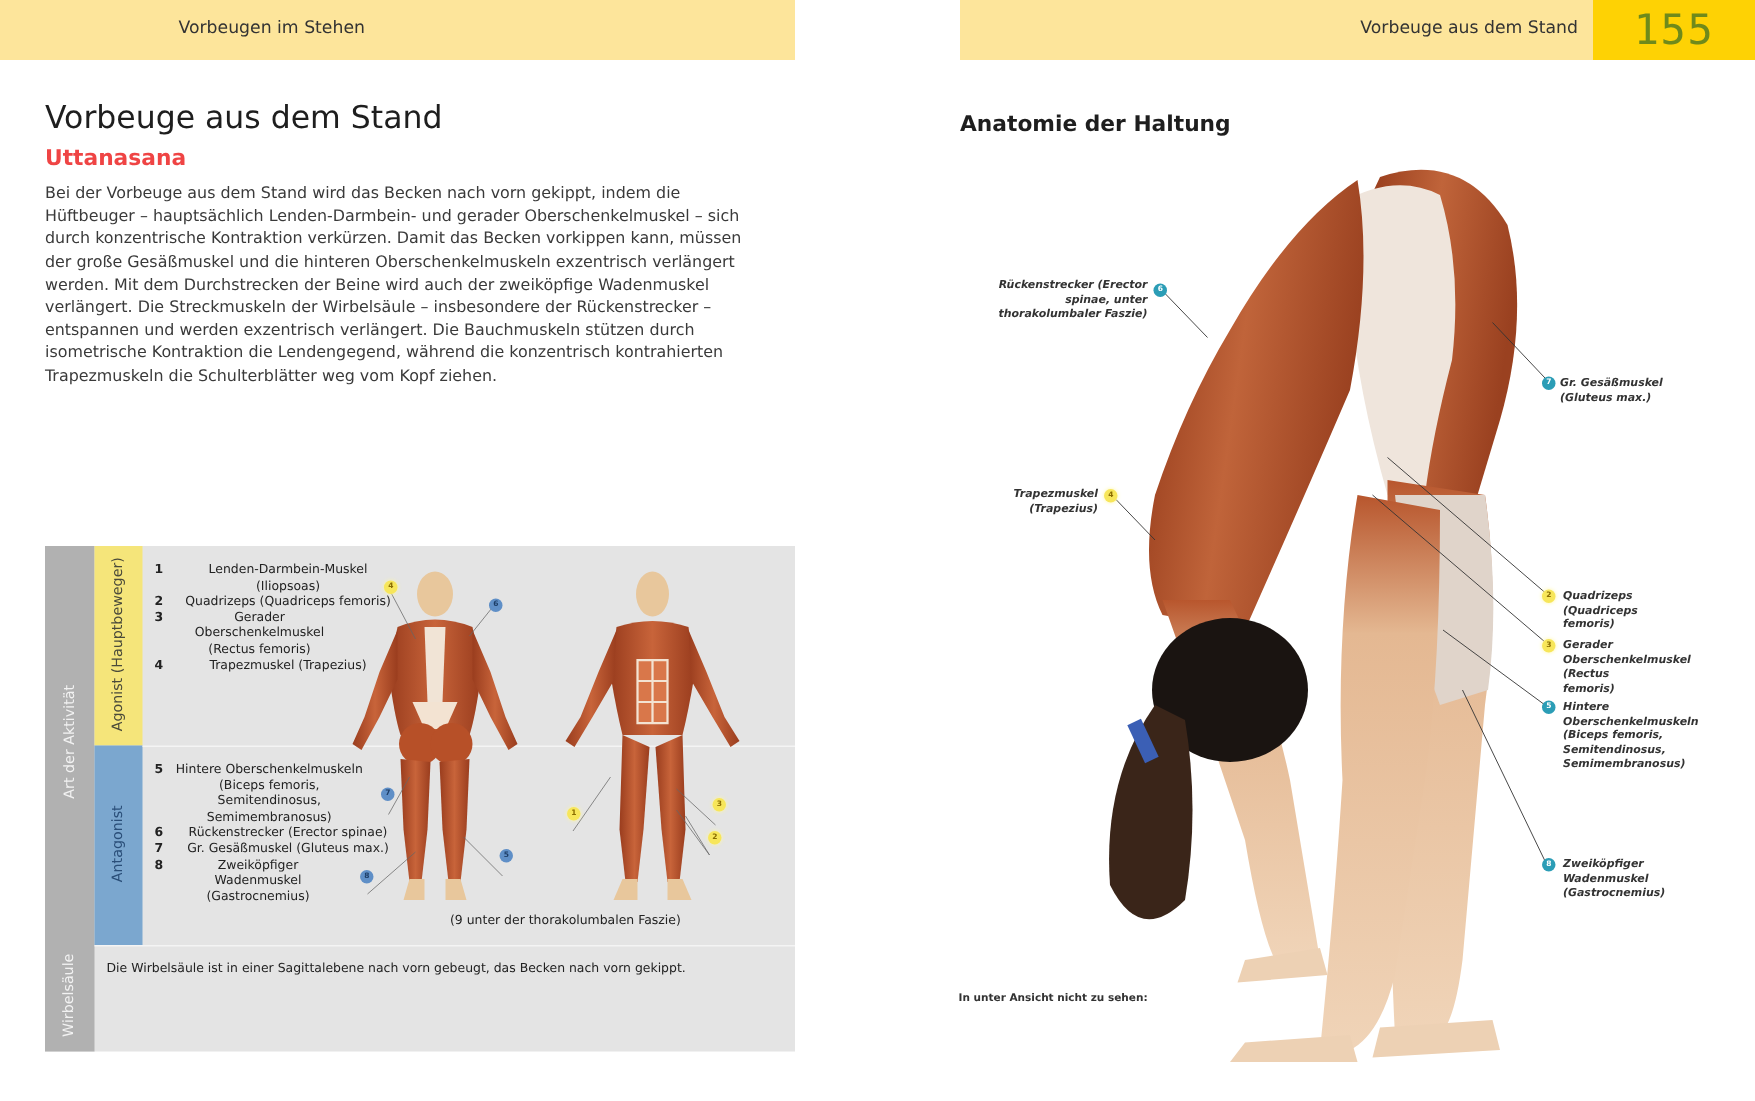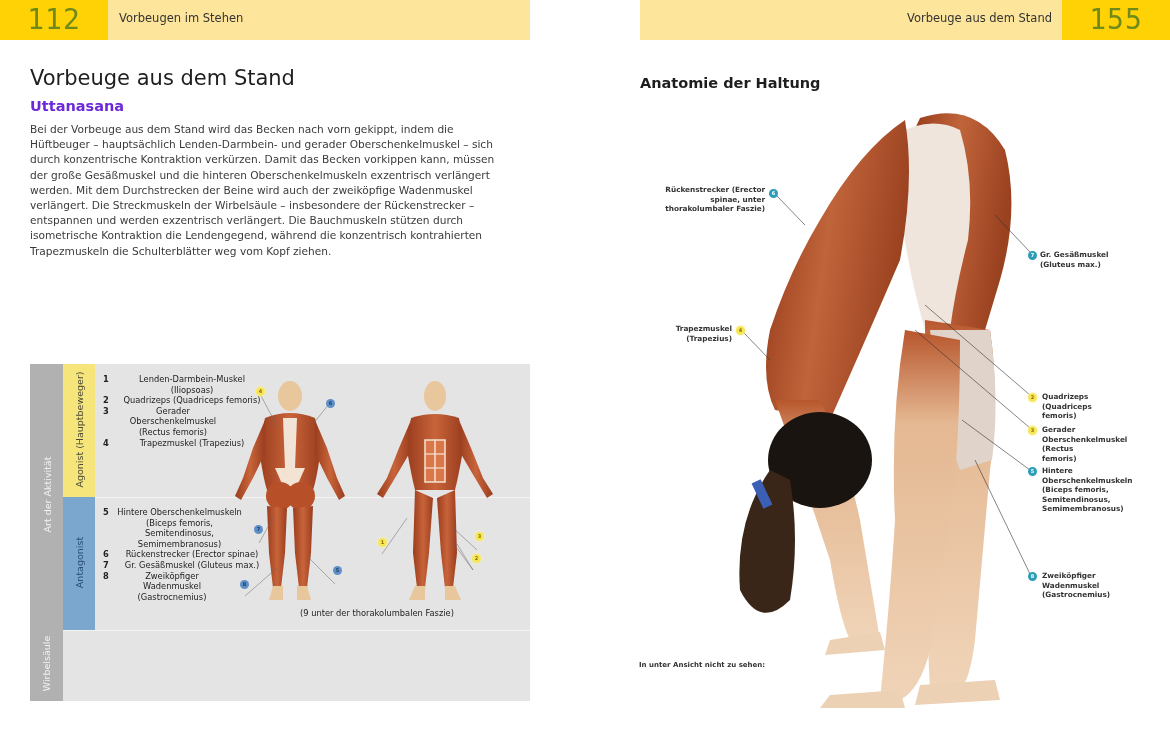--- a/index.html
+++ b/index.html
@@ -14,21 +14,21 @@
           font-family: "DejaVu Sans Mono", "Liberation Mono", monospace; font-size: 28px; font-weight: 300;
           line-height: 40px; text-align: center; letter-spacing: 1px; }
   .hdr.left .pnum { left: 0; }
   .hdr.right .pnum { right: 0; }
   .htitle { position: absolute; top: 0; line-height: 36px; font-size: 11.5px; color: #333; }
   .hdr.left .htitle { left: 119px; }
   .hdr.right .htitle { right: 118px; }
 
   
   .title { position: absolute; left: 30px; top: 66px; font-size: 21px; color: #1e1e1e; font-weight: normal; }
-  .subtitle { position: absolute; left: 30px; top: 98px; font-size: 14.5px; color: #6d28d9; }
+  .subtitle { position: absolute; left: 30px; top: 98px; font-size: 14.5px; color: #ef4444; }
   .body-text { position: absolute; left: 30px; top: 122px; width: 478px; font-size: 10.6px; line-height: 15.2px; color: #3a3a3a; }
 
   
   .tbl { position: absolute; left: 30px; top: 364px; width: 500px; height: 337px; background: #e4e4e4; }
   .col-activity { position: absolute; left: 0; top: 0; width: 33px; height: 266px; background: #b1b1b1; }
   .col-spine { position: absolute; left: 0; top: 266px; width: 33px; height: 71px; background: #b1b1b1; }
   .col-agon { position: absolute; left: 33px; top: 0; width: 32px; height: 133px; background: #f5e57a; }
   .col-antag { position: absolute; left: 33px; top: 133px; width: 32px; height: 133px; background: #7ba7cf; }
   .vlab { position: absolute; transform: rotate(-90deg); transform-origin: center; white-space: nowrap; font-size: 9.5px; }
   .col-activity .vlab { color: #f2f2f2; left: -33px; top: 125px; width: 100px; text-align: center; }
@@ -45,32 +45,31 @@
 
   
   .fig { position: absolute; }
   .badge { position: absolute; width: 9px; height: 9px; border-radius: 50%; font-size: 5px; line-height: 9px; text-align: center; font-weight: bold; }
   .badge.y { background: #f7e65a; color: #8a6d00; box-shadow: 0 0 3px #fff6a0; }
   .badge.b { background: #5f8fc7; color: #1d3d66; }
   .badge.t { background: #2b9db6; color: #ffffff; }
 
   
   .r-title { position: absolute; left: 640px; top: 75px; font-size: 14.5px; color: #1e1e1e; }
-  .callout { position: absolute; font-size: 7.3px; line-height: 9.6px; font-weight: bold; color: #333; }
+  .callout { position: absolute; font-size: 7.3px; line-height: 9.6px; font-weight: bold; color: #333; font-style: italic; }
   .callout.r { text-align: right; }
   .pose { position: absolute; left: 0; top: 0; }
   .unseen { position: absolute; left: 639px; top: 661px; font-size: 7px; line-height: 9.5px; font-weight: bold; color: #333; }
   .unseen .row { position: relative; padding-left: 14px; margin-top: 2px; }
   .unseen .badge { left: 0; top: 1px; }
 </style>
 </head>
 <body>
 
 <div class="hdr left">
-  <div class="pnum">112</div>
   <div class="htitle">Vorbeugen im Stehen</div>
 </div>
 
 <div class="hdr right">
   <div class="htitle">Vorbeuge aus dem Stand</div>
   <div class="pnum">155</div>
 </div>
 
 <h1 class="title">Vorbeuge aus dem Stand</h1>
 <h2 class="subtitle">Uttanasana</h2>
@@ -123,20 +122,21 @@
     <div class="item">
         <span class="n">7</span>
         <span class="t" style="width:150px">Gr. Gesäßmuskel (Gluteus max.)</span>
       </div>
     <div class="item">
         <span class="n">8</span>
         <span class="t" style="width:110px">Zweiköpfiger Wadenmuskel (Gastrocnemius)</span>
       </div>
   </div>
 
+  <div class="spine-note">Die Wirbelsäule ist in einer Sagittalebene nach vorn gebeugt, das Becken nach vorn gekippt.</div>
   <div class="fig-note">(9 unter der thorakolumbalen Faszie)</div>
 
   <svg class="fig" style="left:195px;top:14px" width="130" height="225" viewBox="0 0 130 225">
     <defs>
       <linearGradient id="mg" x1="0" x2="1">
           <stop offset="0" stop-color="#9a3d1e"></stop>
           <stop offset="0.5" stop-color="#c8643a"></stop>
           <stop offset="1" stop-color="#9a3d1e"></stop>
         </linearGradient>
     </defs>

